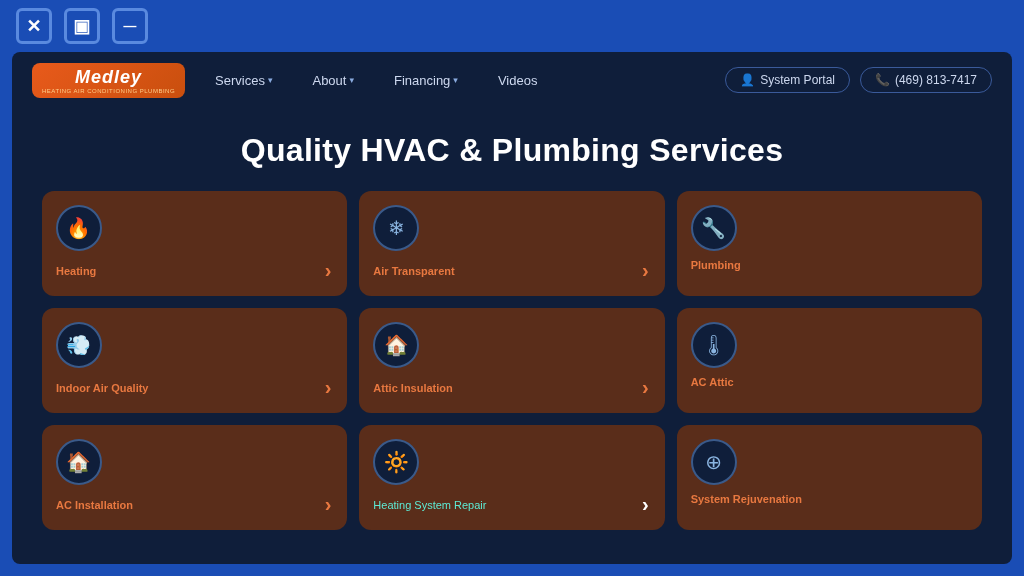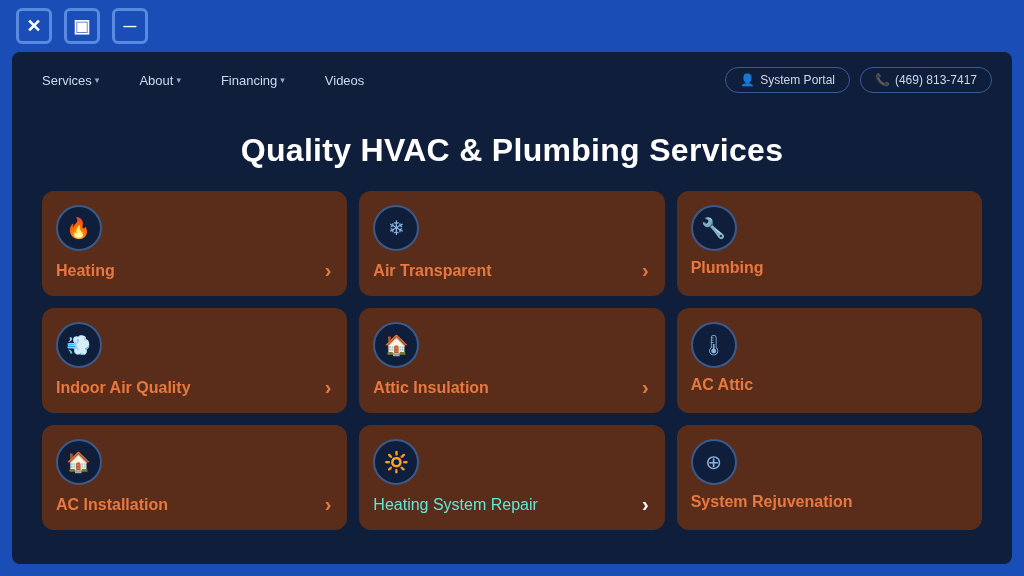--- a/index.html
+++ b/index.html
@@ -168,21 +168,21 @@
       border: 2px solid #3a5a8a;
       display: flex;
       align-items: center;
       justify-content: center;
       font-size: 20px;
       color: #8ab4e0;
       flex-shrink: 0;
     }
     .service-label {
       color: #e87840;
-      font-size: 16px;
+      font-size: 11px;
       font-weight: 600;
     }
     .service-label.bold {
       color: #5eead4;
       font-weight: 400;
     }
     .service-arrow {
       color: #e87840;
       font-size: 20px;
       font-weight: bold;
@@ -211,20 +211,24 @@
 <div class="titlebar">
   <div class="titlebar-btn">✕</div>
   <div class="titlebar-btn">▣</div>
   <div class="titlebar-btn">─</div>
 </div>
 
 <div class="browser">
 
   <nav class="navbar">
     <div class="navbar-left">
+      <div class="logo">
+        <span class="logo-text">Medley</span>
+        <span class="logo-sub">HEATING AIR CONDITIONING PLUMBING</span>
+      </div>
       <div class="nav-links">
         <div class="nav-link">
           <span>Services</span>
           <span class="chevron">▾</span>
         </div>
         <div class="nav-link">
           <span>About</span>
           <span class="chevron">▾</span>
         </div>
         <div class="nav-link">

